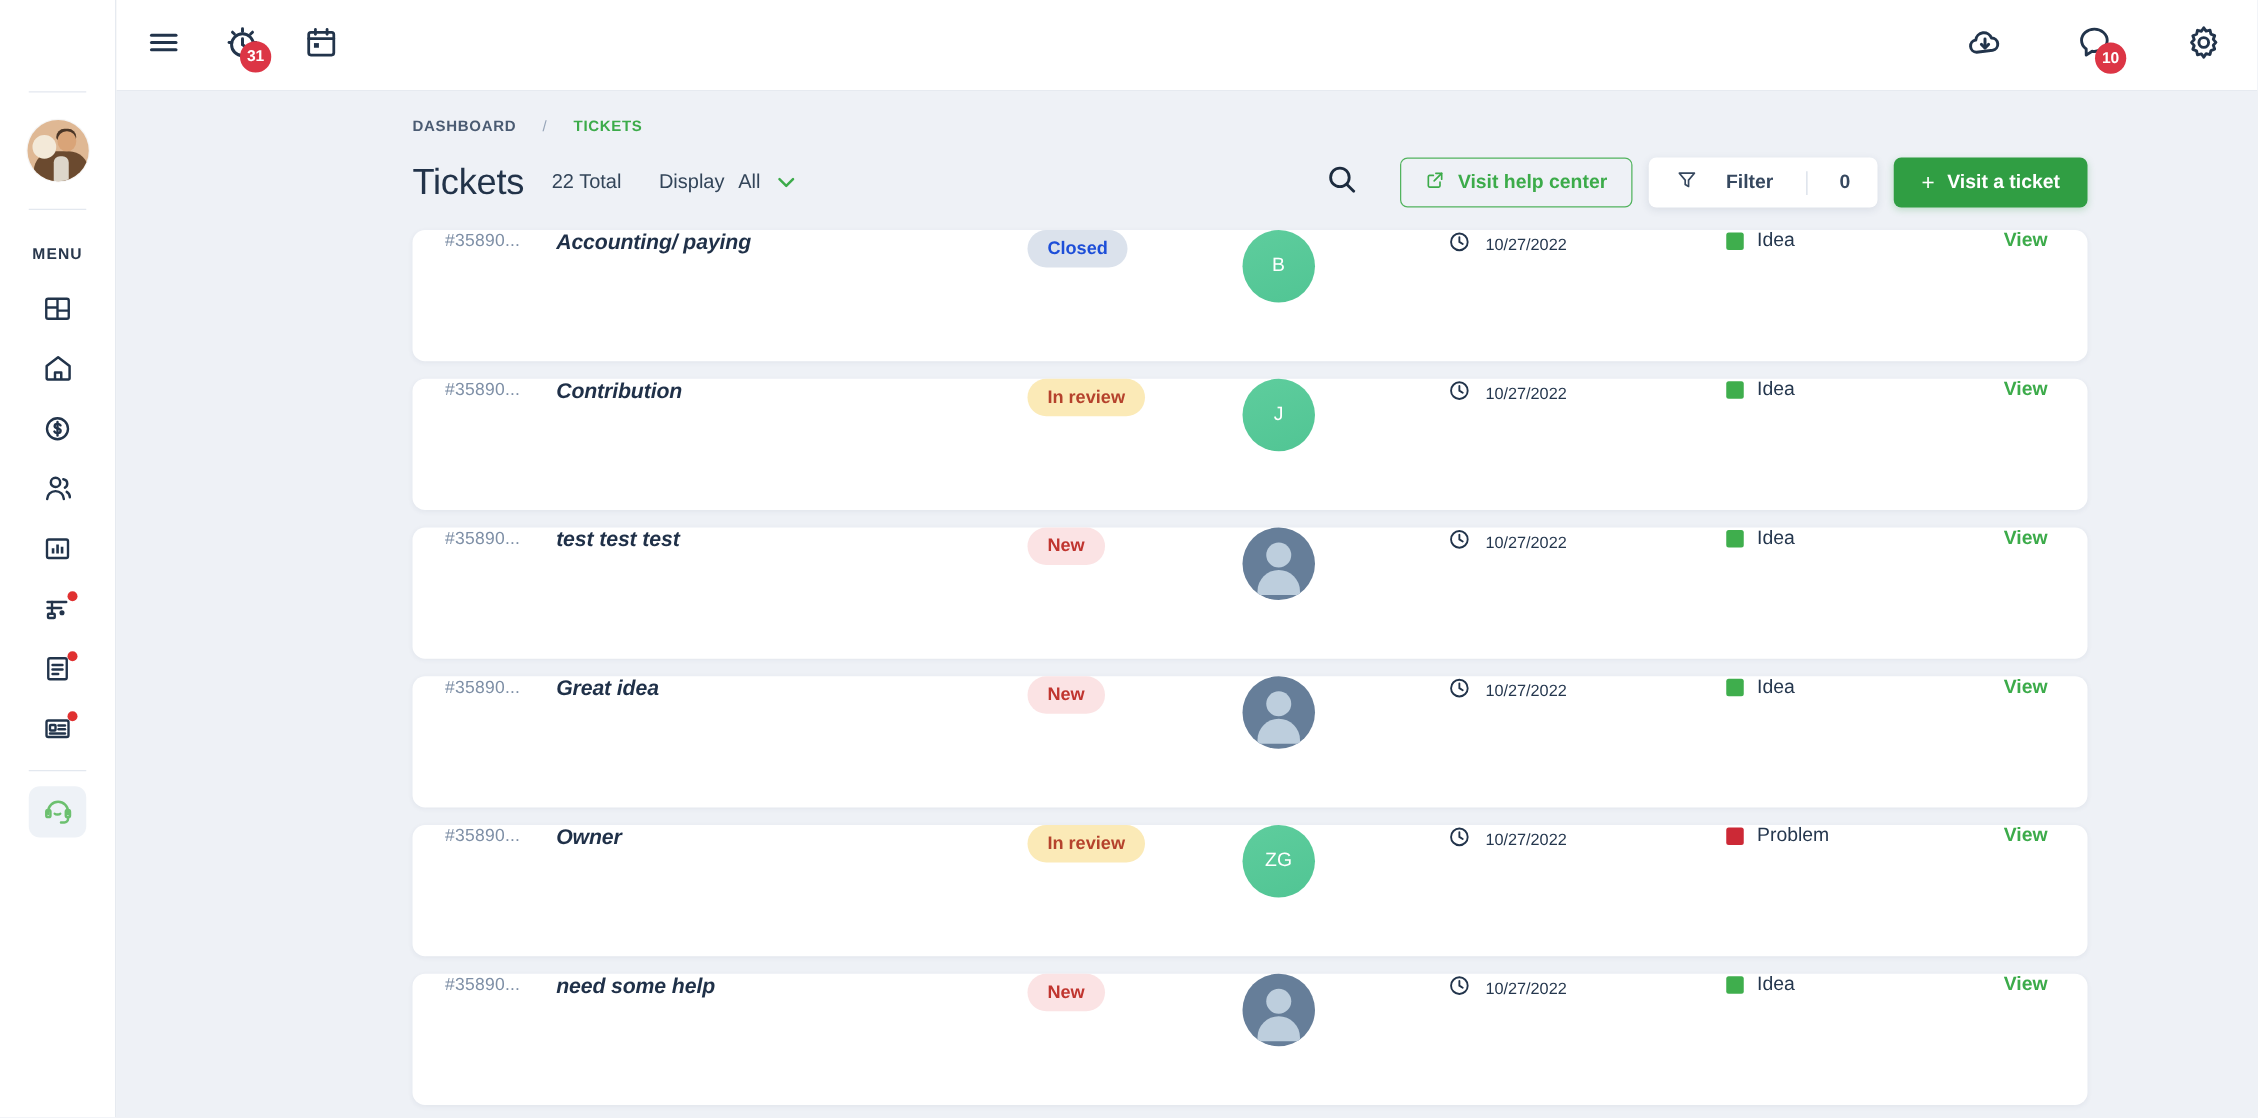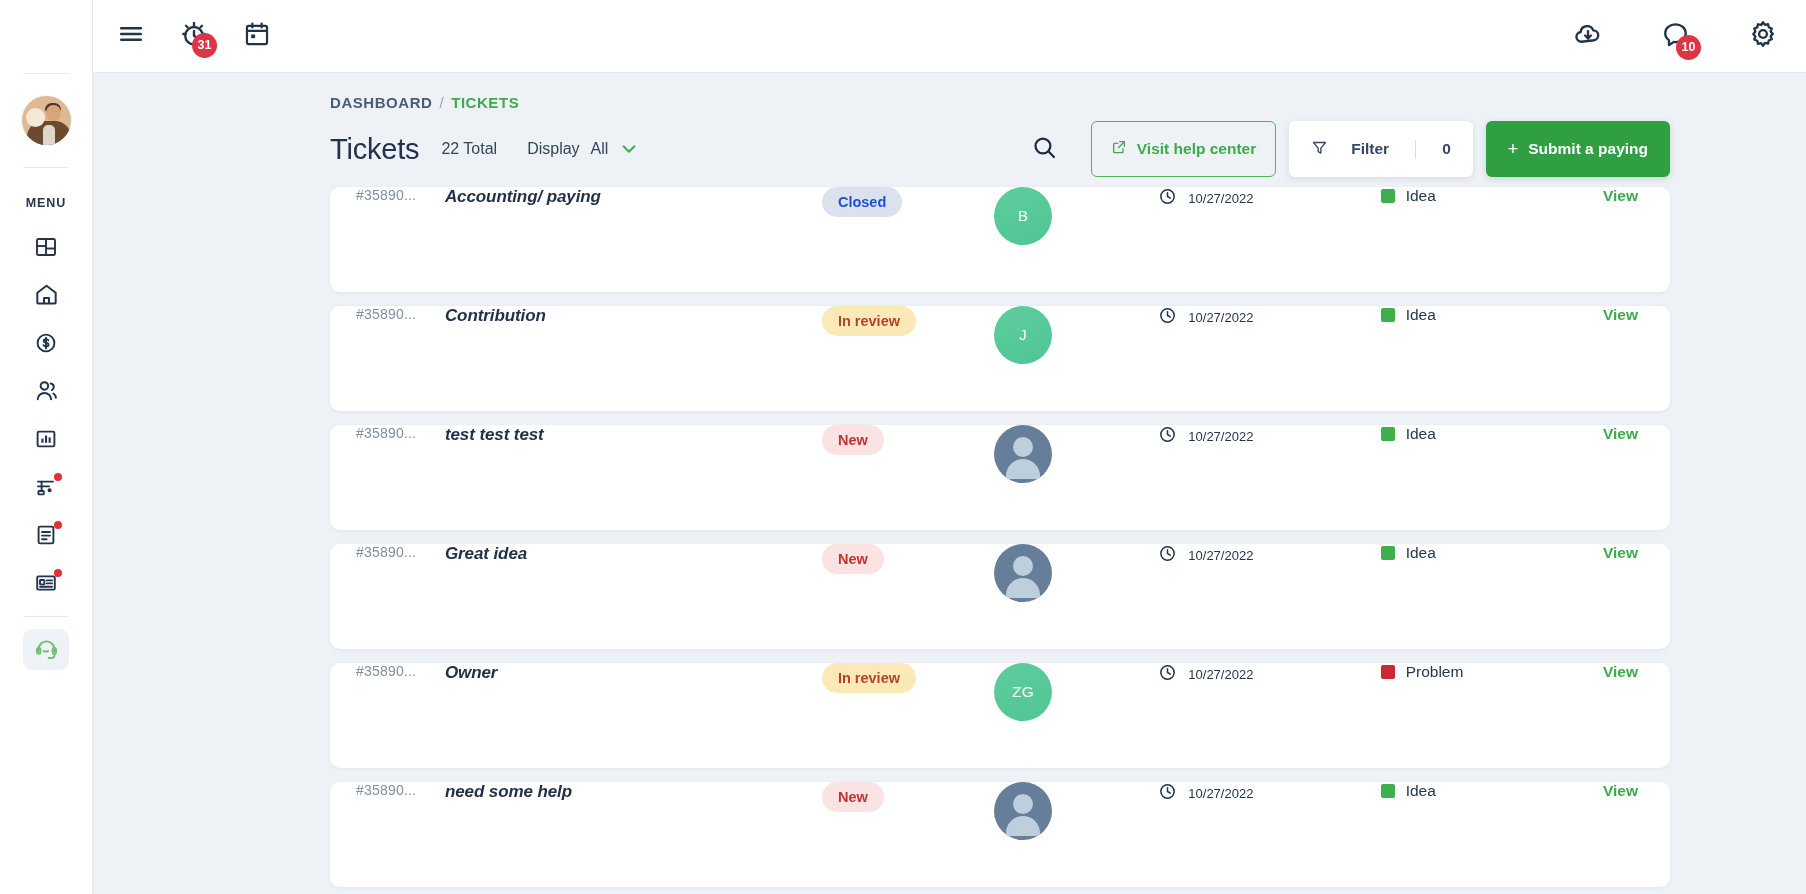--- a/index.html
+++ b/index.html
@@ -99,42 +99,42 @@
 
   
   .content {
     flex: 1; background: #eef1f6;
     padding: 0 28px 0 0; position: relative;
     overflow: hidden;
   }
 
   .breadcrumb {
     padding: 21px 0 0 237px;
-    font-size: 15px; letter-spacing: .55px; font-weight: 600;
+    font-size: 12px; letter-spacing: .55px; font-weight: 600;
     color: #4a5b72;
-    display: flex; gap: 7px; align-items: center;
+    display: flex; gap: 21px; align-items: center;
   }
   .breadcrumb .sep { color: #97a5b8; font-weight: 400; }
   .breadcrumb .cur { color: #3cab4a; }
 
   .page-head {
     display: flex; align-items: center;
     padding: 16px 0 0 237px;
     height: 60px;
   }
   .page-title { font-size: 29px; font-weight: 400; color: #223349; letter-spacing: -.2px; }
   .total { margin-left: 22px; font-size: 16px; color: #334559; }
   .display-lbl { margin-left: 30px; font-size: 16px; color: #334559; }
   .display-val { margin-left: 11px; font-size: 16px; color: #334559; }
   .chev { margin-left: 11px; display: flex; align-items: center; cursor: pointer; }
 
   .head-actions { margin-left: auto; display: flex; align-items: center; gap: 0; padding-right: 108px; }
   .search-btn { cursor: pointer; display: flex; align-items: center; margin-right: 33px; }
   .btn {
-    height: 56px; border-radius: 6px; display: flex; align-items: center;
+    height: 40px; border-radius: 6px; display: flex; align-items: center;
     font-size: 15.5px; cursor: pointer; white-space: nowrap;
   }
   .btn-help {
     border: 1px solid #52b35e; color: #3cab4a; background: transparent;
     padding: 0 19px; gap: 10px; font-weight: 600;
   }
   .btn-filter {
     background: #fff; color: #36485f; padding: 16px 22px; gap: 23px;
     box-shadow: 0 2px 7px rgba(35,55,85,.10); margin-left: 13px; font-weight: 600;
   }
@@ -446,21 +446,21 @@
                 <path d="M3.5 5h17l-6.6 7.8V20l-3.8-2.2v-5z"></path>
               </svg>
             </span>
             <span>Filter</span>
             <span class="vr"></span>
             <span class="cnt">0</span>
           </div>
 
           <div class="btn btn-submit">
             <span class="plus">+</span>
-            <span>Submit a paying</span>
+            <span>Visit a ticket</span>
           </div>
         </div>
       </div>
 
       <div class="ticket-list" id="ticket-list">
           <div class="ticket-card">
             <div class="c-id">#35890...</div>
             <div class="c-title">Accounting/ paying</div>
             <div class="c-status">
               <span class="pill closed">Closed</span>

